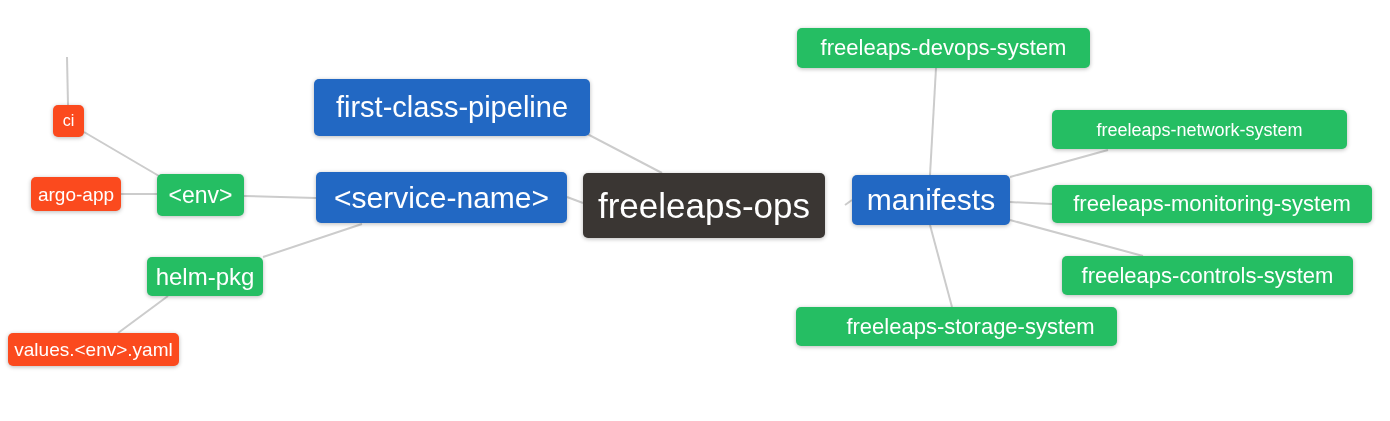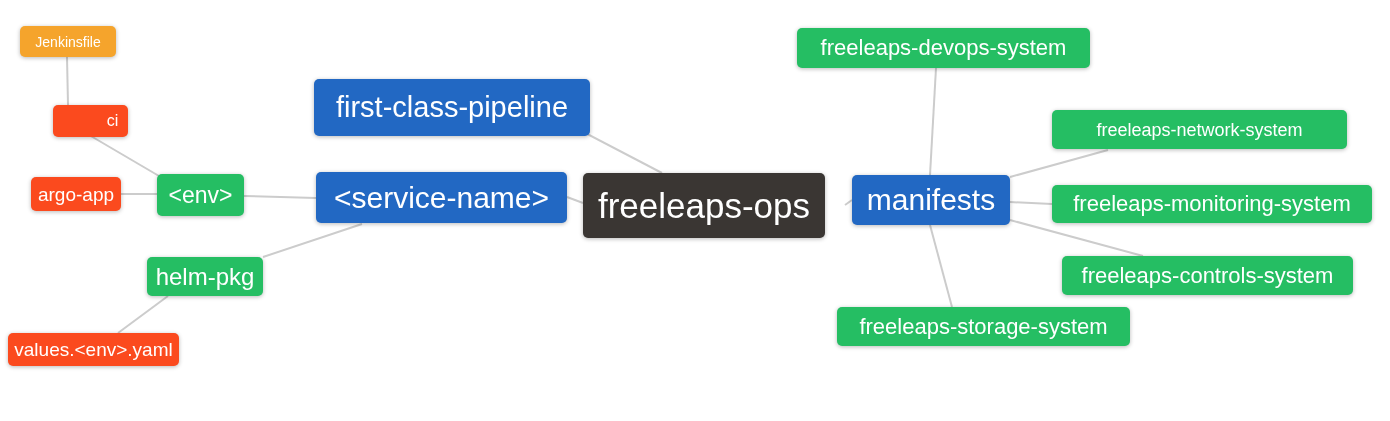--- a/index.html
+++ b/index.html
@@ -37,34 +37,34 @@
     user-select: none;
   }
   .c-orange { background: var(--orange, #f5a42c); }
   .c-red    { background: var(--red, #fb4a1e); }
   .c-green  { background: var(--green, #25be63); }
   .c-blue   { background: var(--blue, #2268c3); }
   .c-dark   { background: var(--dark, #3a3633); }
 
   
   #n-jenkinsfile        { left: 20px;   top: 26px;  width: 96px;  height: 31px; font-size: 14px; }
-  #n-ci                 { left: 53px;   top: 105px; width: 31px;  height: 32px; font-size: 16px; padding-left: 44px; }
+  #n-ci                 { left: 53px;   top: 105px; width: 31px;  height: 32px; font-size: 16px; }
   #n-argo-app           { left: 31px;   top: 177px; width: 90px;  height: 34px; font-size: 19px; }
   #n-env                { left: 157px;  top: 174px; width: 87px;  height: 42px; font-size: 23px; }
   #n-helm-pkg           { left: 147px;  top: 257px; width: 116px; height: 39px; font-size: 24px; }
   #n-values-env-yaml    { left: 8px;    top: 333px; width: 171px; height: 33px; font-size: 19px; }
   #n-first-class-pipeline { left: 314px; top: 33px; width: 276px; height: 57px; font-size: 29px; margin-top: 46px; }
   #n-service-name       { left: 316px;  top: 172px; width: 251px; height: 51px; font-size: 30px; }
   #n-freeleaps-ops      { left: 583px;  top: 173px; width: 242px; height: 65px; font-size: 35px; }
   #n-manifests          { left: 852px;  top: 175px; width: 158px; height: 50px; font-size: 30px; }
   #n-devops-system      { left: 797px;  top: 28px;  width: 293px; height: 40px; font-size: 22px; }
   #n-network-system     { left: 1052px; top: 110px; width: 295px; height: 39px; font-size: 18px; }
   #n-monitoring-system  { left: 1052px; top: 185px; width: 320px; height: 38px; font-size: 22px; }
   #n-controls-system    { left: 1062px; top: 256px; width: 291px; height: 39px; font-size: 22px; }
-  #n-storage-system     { left: 837px;  top: 307px; width: 293px; height: 39px; font-size: 22px; }
+  #n-storage-system     { left: 796px;  top: 307px; width: 293px; height: 39px; font-size: 22px; padding-left: 28px; }
 </style>
 </head>
 <body>
 
 <div class="canvas">
 
   <svg class="edges" viewBox="0 0 1390 421">
     <line x1="67" y1="57" x2="68" y2="105"></line>
     <line x1="84" y1="132" x2="159" y2="176"></line>
     <line x1="121" y1="194" x2="157" y2="194"></line>
@@ -74,21 +74,20 @@
     <line x1="503" y1="90" x2="662" y2="173"></line>
     <line x1="567" y1="197" x2="583" y2="203"></line>
     <line x1="845" y1="205" x2="852" y2="200"></line>
     <line x1="930" y1="175" x2="936" y2="68"></line>
     <line x1="1010" y1="177" x2="1108" y2="150"></line>
     <line x1="1010" y1="202" x2="1052" y2="204"></line>
     <line x1="1010" y1="220" x2="1143" y2="256"></line>
     <line x1="930" y1="225" x2="952" y2="307"></line>
   </svg>
 
-  <div class="node c-orange" id="n-jenkinsfile">Jenkinsfile</div>
   <div class="node c-red" id="n-ci">ci</div>
   <div class="node c-red" id="n-argo-app">argo-app</div>
   <div class="node c-green" id="n-env">&lt;env&gt;</div>
   <div class="node c-red" id="n-values-env-yaml">values.&lt;env&gt;.yaml</div>
   <div class="node c-green" id="n-helm-pkg">helm-pkg</div>
   <div class="node c-blue" id="n-first-class-pipeline">first-class-pipeline</div>
   <div class="node c-blue" id="n-service-name">&lt;service-name&gt;</div>
   <div class="node c-dark" id="n-freeleaps-ops">freeleaps-ops</div>
   <div class="node c-blue" id="n-manifests">manifests</div>
   <div class="node c-green" id="n-devops-system">freeleaps-devops-system</div>

